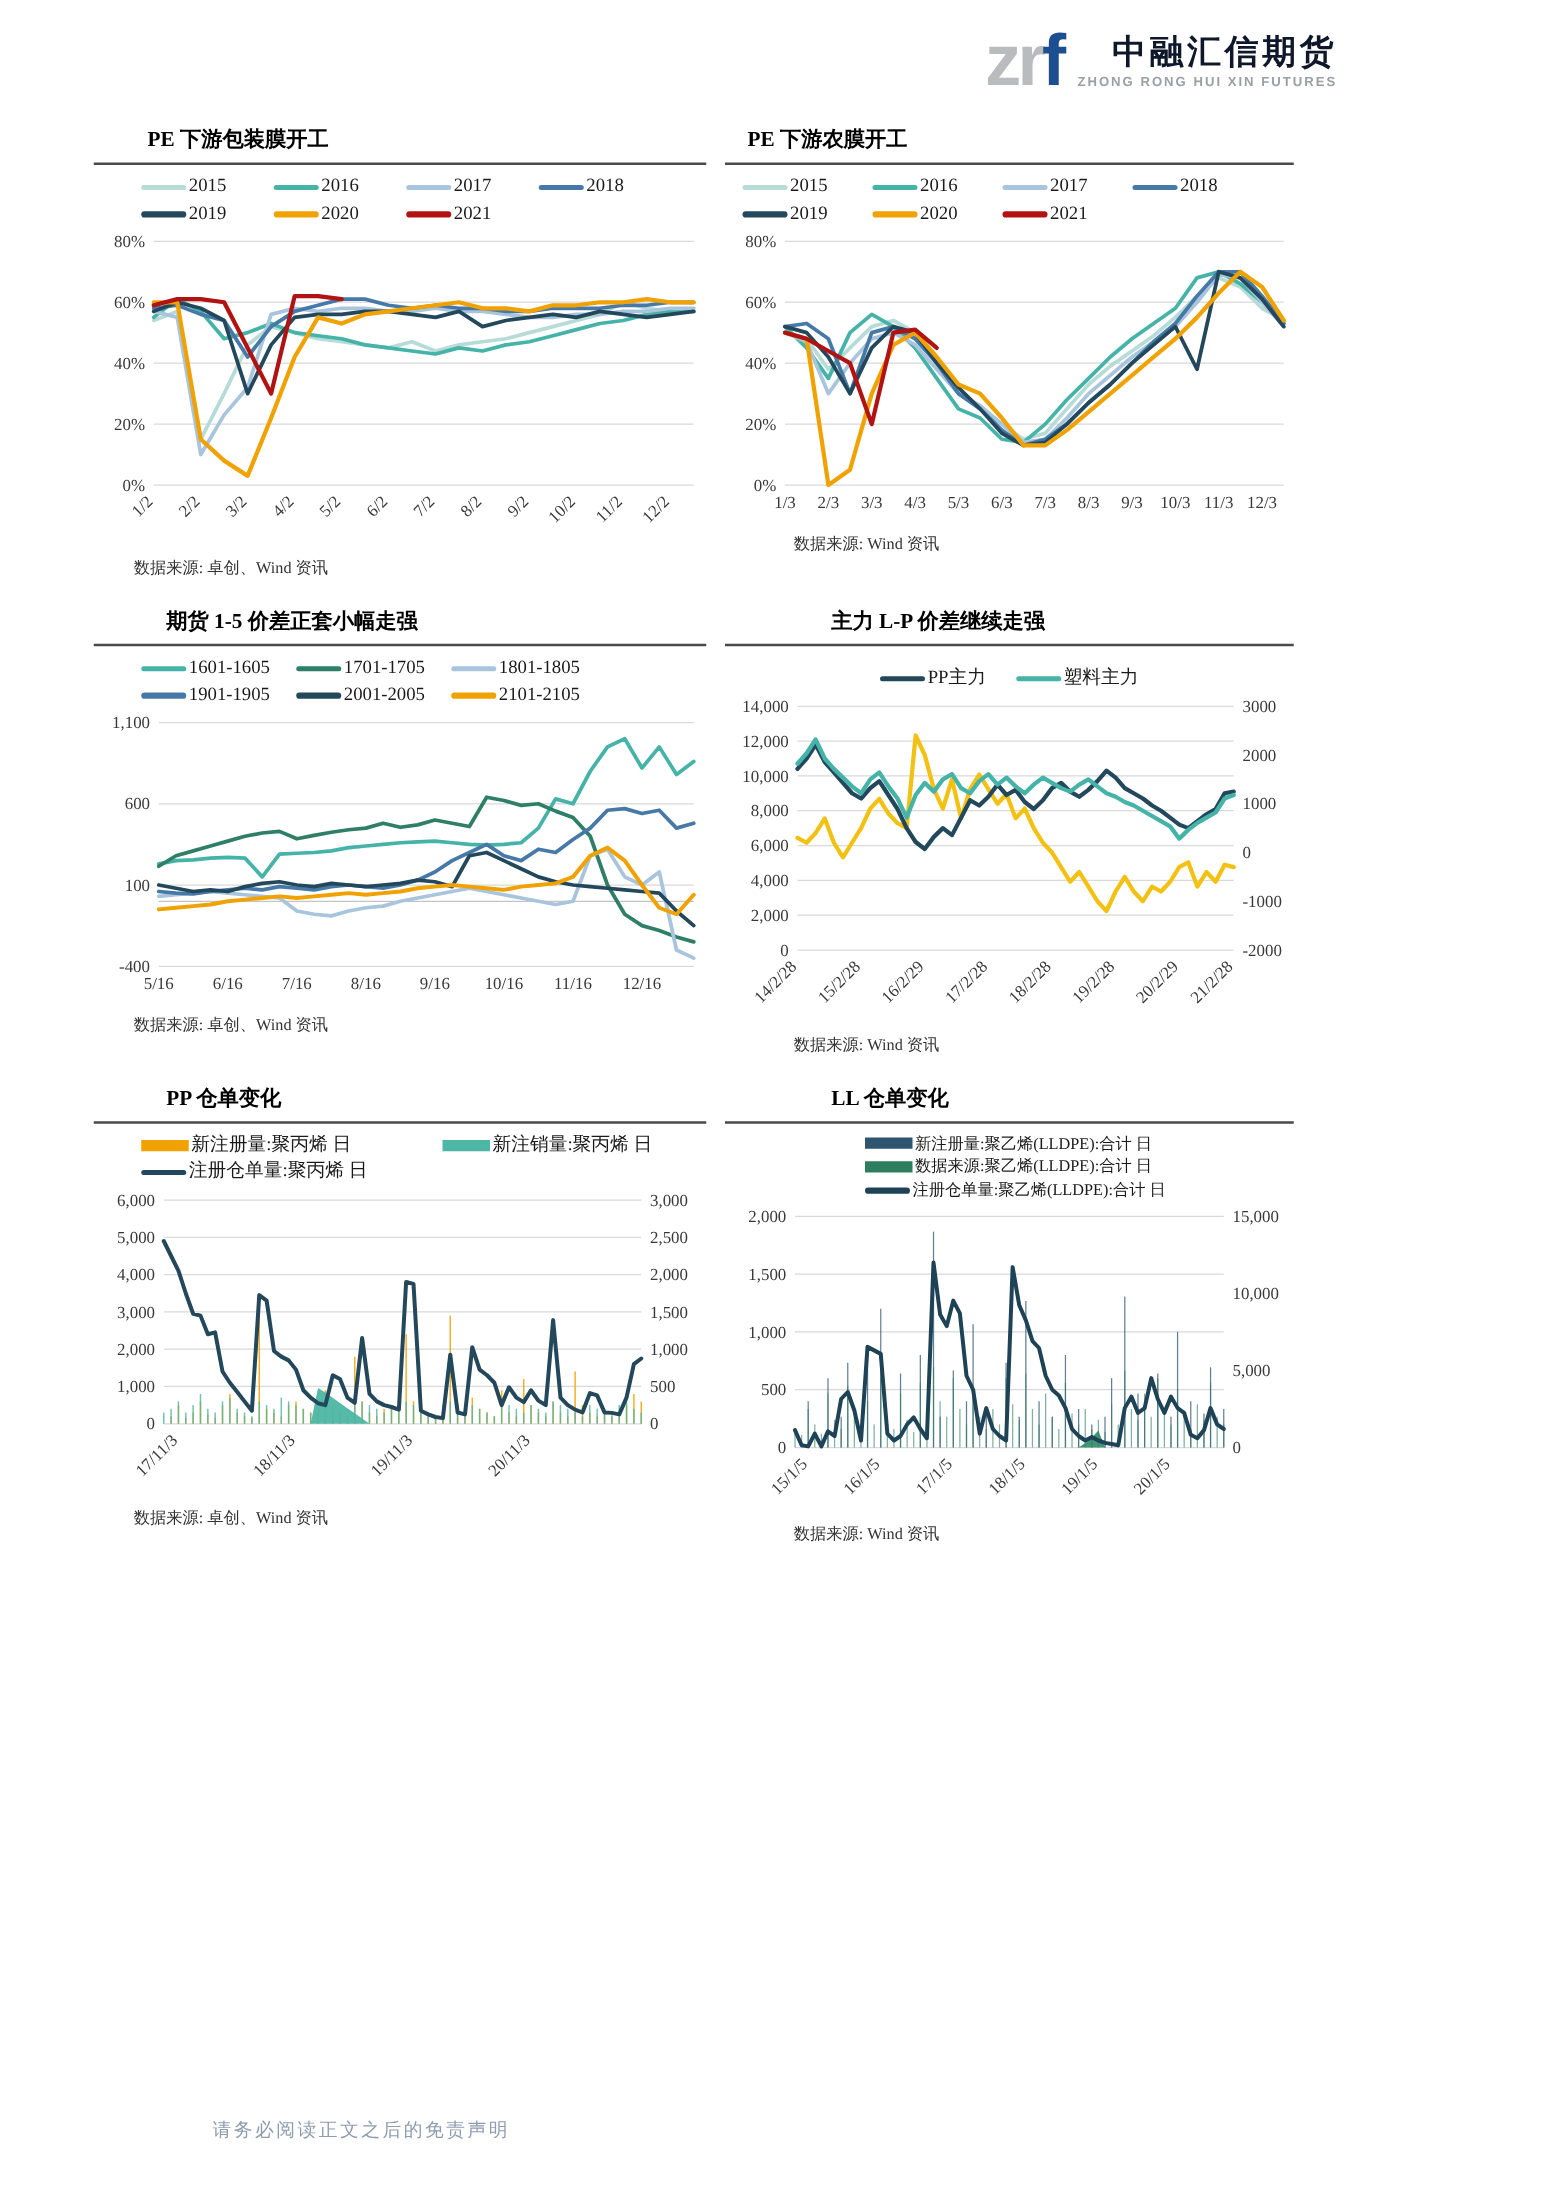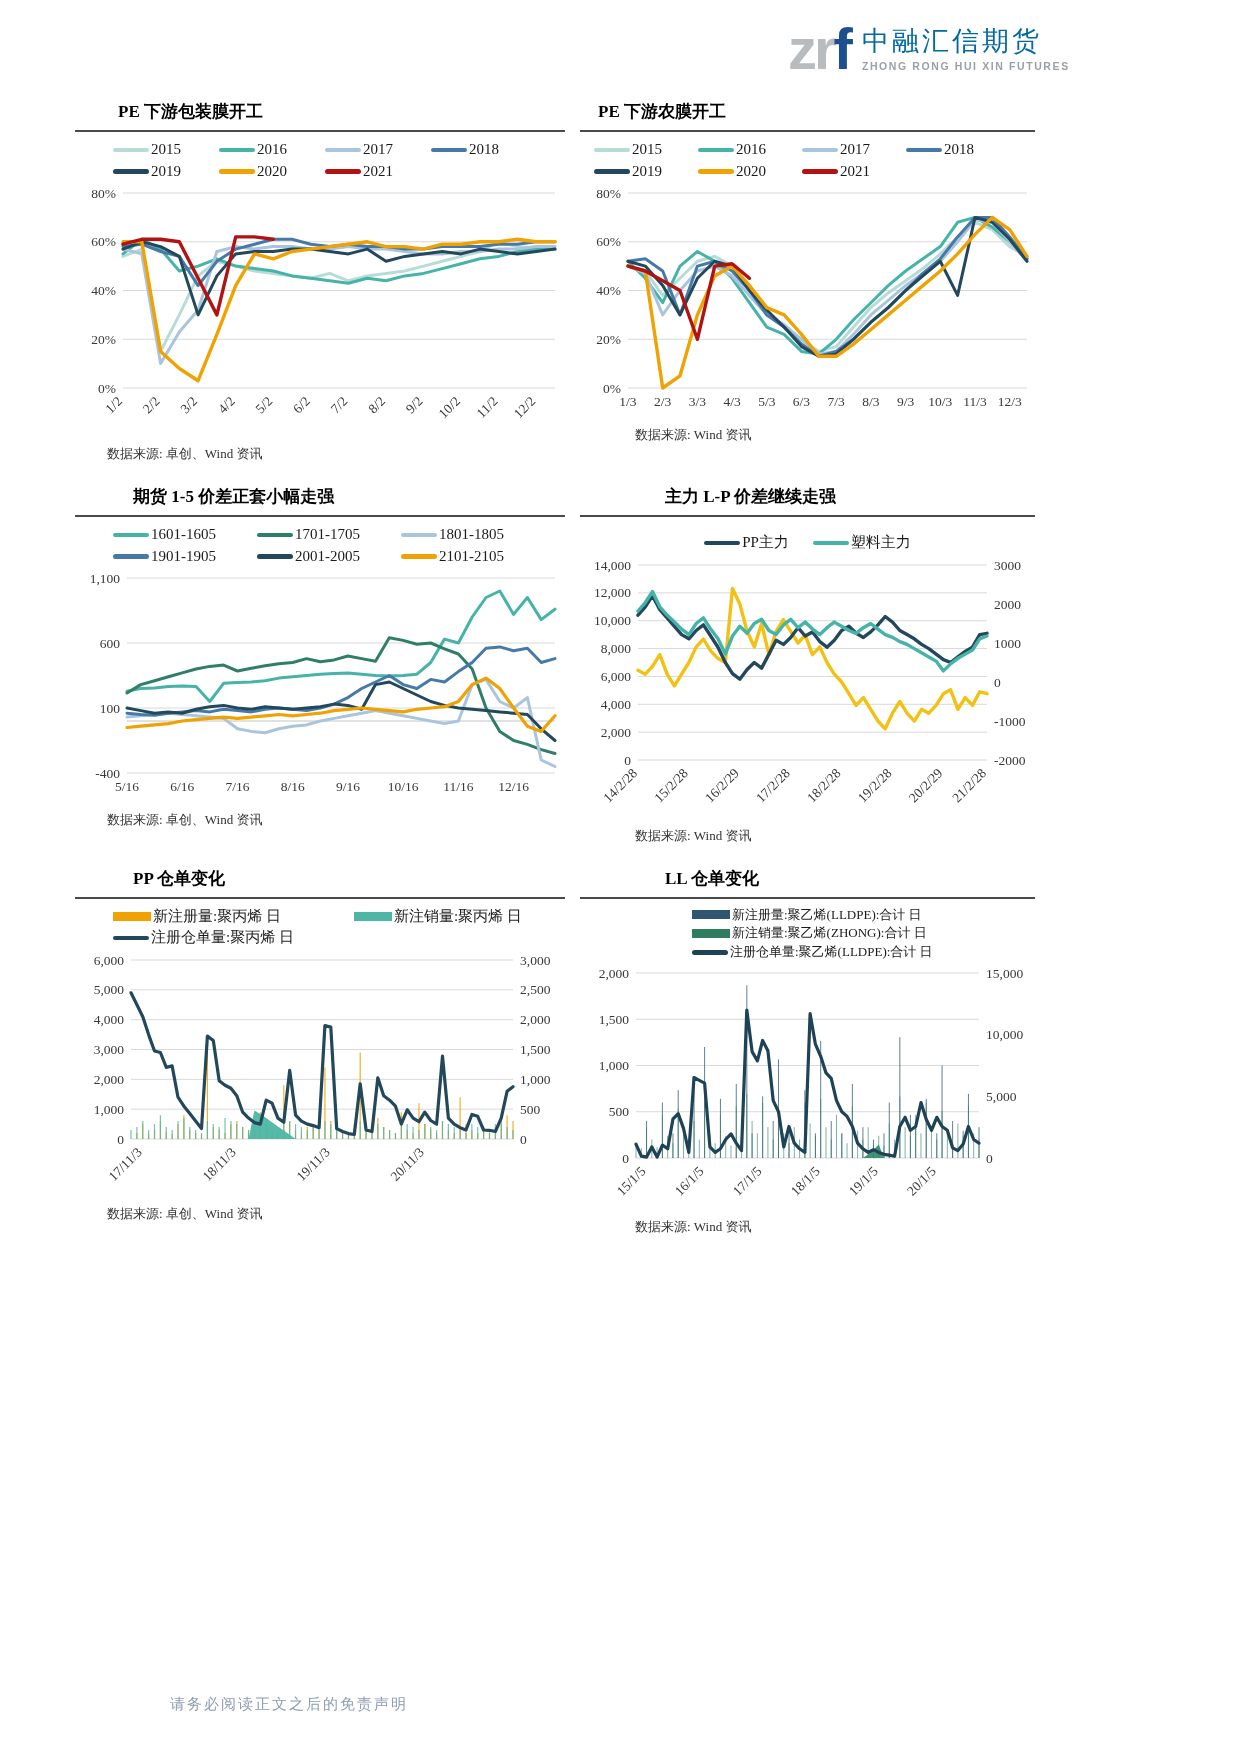--- a/index.html
+++ b/index.html
@@ -6,21 +6,21 @@
   body{
     width:1240px;height:1753px;position:relative;background:#ffffff;
     font-family:"Liberation Serif","DejaVu Serif",serif;color:#222;overflow:hidden;
   }
   
   .logo{position:absolute;left:788px;top:20px;display:flex;align-items:center;gap:12px;}
   .logo-zrf{font-family:"Liberation Sans","DejaVu Sans",sans-serif;font-weight:bold;font-size:58px;line-height:1;letter-spacing:-3px;text-align:right;}
   .logo-zr{color:#b9bcbe;}
   .logo-f{color:#1d4e8f;}
   .logo-text{display:flex;flex-direction:column;justify-content:center;}
-  .logo-cn{font-family:"Liberation Sans","DejaVu Sans",sans-serif;font-weight:normal;font-size:27px;color:#0369a1;letter-spacing:3px;line-height:1.15;}
+  .logo-cn{font-family:"Liberation Sans","DejaVu Sans",sans-serif;font-weight:bold;font-size:27px;color:#0f172a;letter-spacing:3px;line-height:1.15;text-align:right;}
   .logo-en{font-family:"Liberation Sans","DejaVu Sans",sans-serif;font-weight:bold;font-size:10.5px;color:#9aa0a5;letter-spacing:1.6px;margin-top:2px;}
   
   .charts-grid{
     position:absolute;left:75px;top:100px;width:960px;
     display:grid;grid-template-columns:490px 455px;column-gap:15px;row-gap:22px;align-items:start;
   }
   .chart-block{width:100%;}
   .chart-title{font-size:17px;font-weight:bold;color:#000000;margin:0 0 7px 0;}
   .chart-block:nth-child(1) .chart-title{margin-left:43px;}
   .chart-block:nth-child(2) .chart-title{margin-left:18px;}
@@ -185,21 +185,21 @@
           <path d="M48.0 76.3L65.3 81.1L82.7 100.6L100.0 129.9L117.4 93.3L134.7 76.3L152.1 81.1L169.4 105.5L186.8 125.0L204.1 142.1L221.5 161.6L238.8 171.3L256.2 168.9L273.5 154.3L290.9 137.2L308.2 122.6L325.6 105.5L342.9 90.9L360.3 76.3L377.6 110.4L395.0 32.4L412.3 37.3L429.7 54.3L447.0 76.3" fill="none" stroke="#23485c" stroke-width="3" stroke-linejoin="round" stroke-linecap="round"></path>
           <path d="M48.0 81.1L65.3 86.0L82.7 203.0L100.0 190.8L117.4 129.9L134.7 90.9L152.1 81.1L169.4 100.6L186.8 122.6L204.1 129.9L221.5 149.4L238.8 171.3L256.2 171.3L273.5 159.1L290.9 144.5L308.2 129.9L325.6 115.3L342.9 100.6L360.3 86.0L377.6 68.9L395.0 49.4L412.3 32.4L429.7 44.6L447.0 71.4" fill="none" stroke="#f0a202" stroke-width="3.4" stroke-linejoin="round" stroke-linecap="round"></path>
           <path d="M48.0 81.1L65.3 86.0L82.7 95.8L100.0 105.5L117.4 154.3L134.7 81.1L152.1 78.7L169.4 93.3" fill="none" stroke="#b01312" stroke-width="3.4" stroke-linejoin="round" stroke-linecap="round"></path>
         </svg></div>
     <div class="source">数据来源: Wind 资讯</div>
   </section>
 
   <section class="chart-block">
     <h3 class="chart-title">期货 1-5 价差正套小幅走强</h3>
     <div class="title-rule"></div>
-    <div class="legend" style="grid-template-columns: repeat(3, auto); justify-content: start; margin-left: 38px; column-gap: 41px; font-size: 15px; margin-top: 2px; text-align: right;">
+    <div class="legend" style="grid-template-columns: repeat(3, auto); justify-content: start; margin-left: 38px; column-gap: 21px; font-size: 15px; margin-top: 2px; text-align: right;">
         <span class="legend-item">
           <span class="swatch line" style="background: rgb(69, 179, 167);"></span>
           <span>1601-1605</span>
         </span>
         <span class="legend-item">
           <span class="swatch line" style="background: rgb(46, 126, 104);"></span>
           <span>1701-1705</span>
         </span>
         <span class="legend-item">
           <span class="swatch line" style="background: rgb(169, 196, 221);"></span>
@@ -480,21 +480,21 @@
   <section class="chart-block">
     <h3 class="chart-title">LL 仓单变化</h3>
     <div class="title-rule"></div>
     <div class="legend" style="grid-template-columns: repeat(1, auto); justify-content: start; margin-left: 112px; column-gap: 30px; font-size: 13px; margin-top: 2px;">
         <span class="legend-item">
           <span class="swatch bar" style="background: rgb(47, 85, 112);"></span>
           <span>新注册量:聚乙烯(LLDPE):合计 日</span>
         </span>
         <span class="legend-item">
           <span class="swatch bar" style="background: rgb(46, 125, 94);"></span>
-          <span>新注销量:聚乙烯(ZHONG):合计 日</span>
+          <span>数据来源:聚乙烯(LLDPE):合计 日</span>
         </span>
         <span class="legend-item">
           <span class="swatch line" style="background: rgb(31, 67, 86);"></span>
           <span>注册仓单量:聚乙烯(LLDPE):合计 日</span>
         </span>
       </div>
     <div class="chart-canvas"><svg width="455" height="245" viewBox="0 0 455 245">
           <line x1="56" y1="8" x2="399" y2="8" stroke="#d9d9d9" stroke-width="1"></line>
           <text x="49" y="12.5" text-anchor="end" class="ax">2,000</text>
           <line x1="56" y1="54.25" x2="399" y2="54.25" stroke="#d9d9d9" stroke-width="1"></line>

